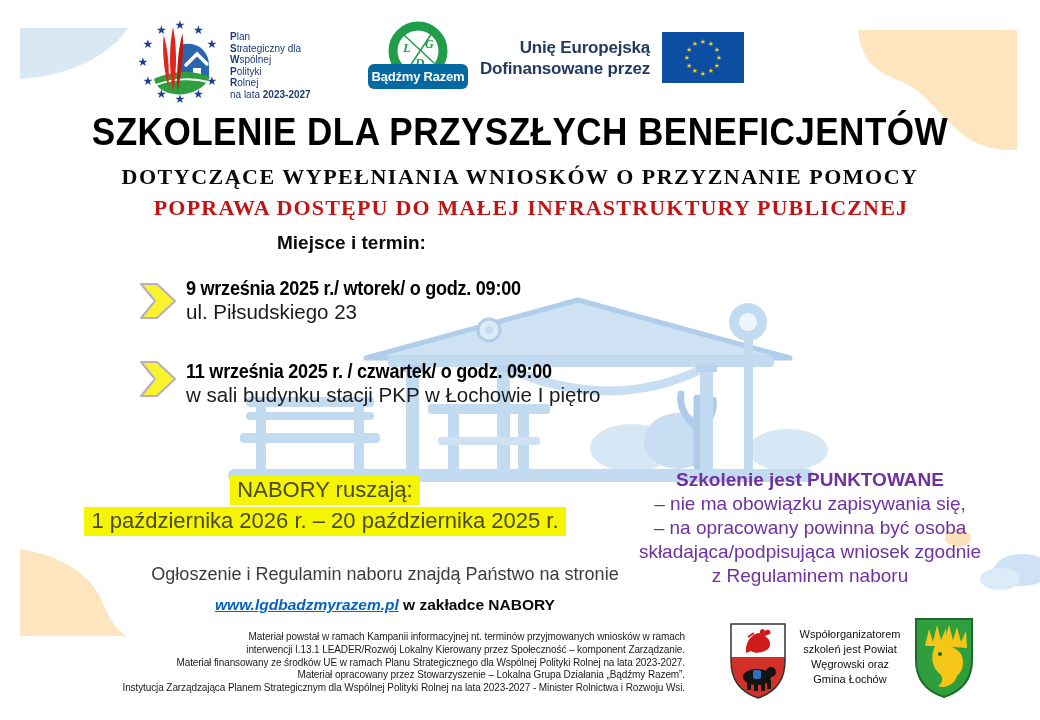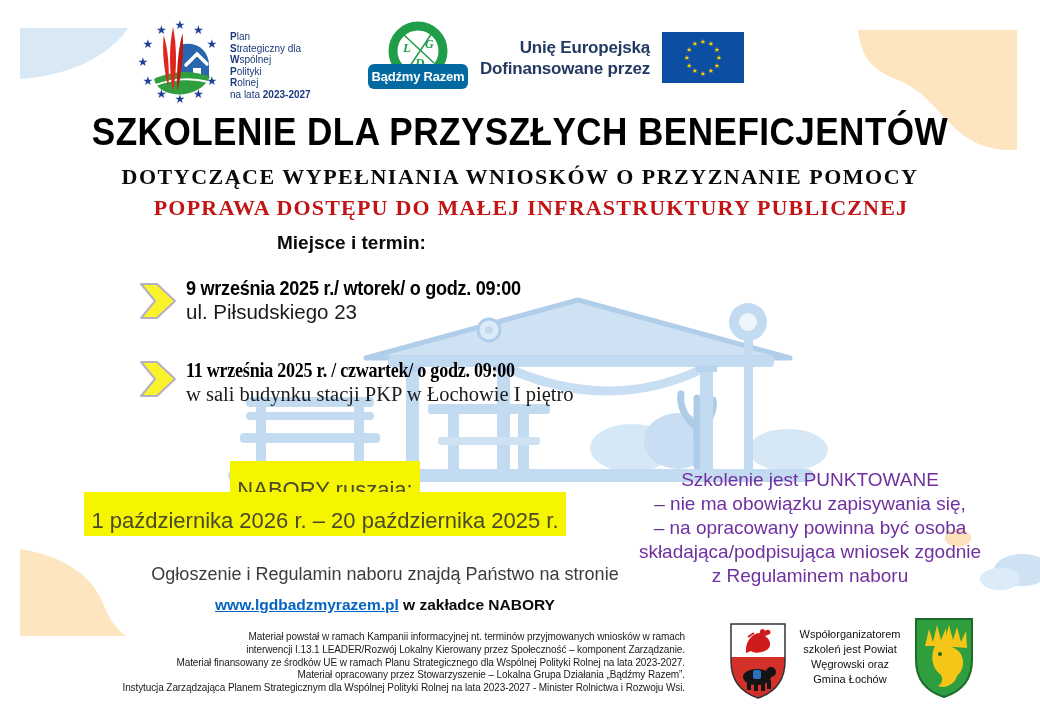--- a/index.html
+++ b/index.html
@@ -32,39 +32,39 @@
   .subject { left:11px; top:195px; width:1040px; text-align:center; font-family:"Liberation Serif",serif;
              font-weight:bold; font-size:22px; letter-spacing:1.2px; color:#c21414; white-space:nowrap; }
 
   
   .sched-heading { left:277px; top:232px; font-size:19px; font-weight:bold; color:#0a0a0a; }
   .chevron { width:38px; height:38px; }
   .arrow1 { left:139px; top:282px; }
   .arrow2 { left:139px; top:360px; }
   .session { font-size:20.5px; line-height:23.5px; color:#1a1a1a; white-space:nowrap; }
   .session1 { left:186px; top:276px; }
-  .session2 { left:186px; top:359px;font-family:Liberation Serif, serif; }
+  .session2 { left:186px; top:359px; }
   .dt { display:inline-block; font-weight:bold; font-size:21px; letter-spacing:-0.3px;
         transform:scaleX(0.86); transform-origin:left center; color:#000; }
 
   
   .nabory { left:55px; top:474px; width:540px; text-align:center; font-size:22px; line-height:31px;
             color:#4a4a28; white-space:nowrap; }
-  .hl { background:#f5f500; padding:16px 7px 3px 7px;margin-top:48px; }
+  .hl { background:#f5f500; padding:1px 7px 3px 7px;margin-top:48px; }
 
   
   .points { left:610px; top:468px; width:400px; text-align:center; font-size:19px; line-height:24px;
             color:#7030a0; white-space:nowrap; }
-  .points .b1 { font-weight:normal; }
+  .points .b1 { font-weight:bold; }
 
   
   .announce { left:135px; top:564px; width:500px; text-align:center; font-size:18px; color:#3c3c3c; }
   .linkline { left:135px; top:596px; width:500px; text-align:center; font-size:15.5px; font-weight:bold;
               color:#0a0a0a; }
-  .linkline a { color:#0563c1; text-decoration:underline; }
+  .linkline a { color:#0563c1; text-decoration:underline;font-style:italic; }
 
   
   .legal { left:35px; top:631px; width:650px; text-align:right; font-size:10px; line-height:12.8px;
            color:#1a1a1a; letter-spacing:-0.1px; }
   .legal div { white-space:nowrap; }
 
   
   .herb-wegrow { left:728px; top:621px; width:60px; height:79px; }
   .coorg { left:789px; top:627px; width:122px; text-align:center; font-size:11px; line-height:15px;
            color:#0f0f0f; }

